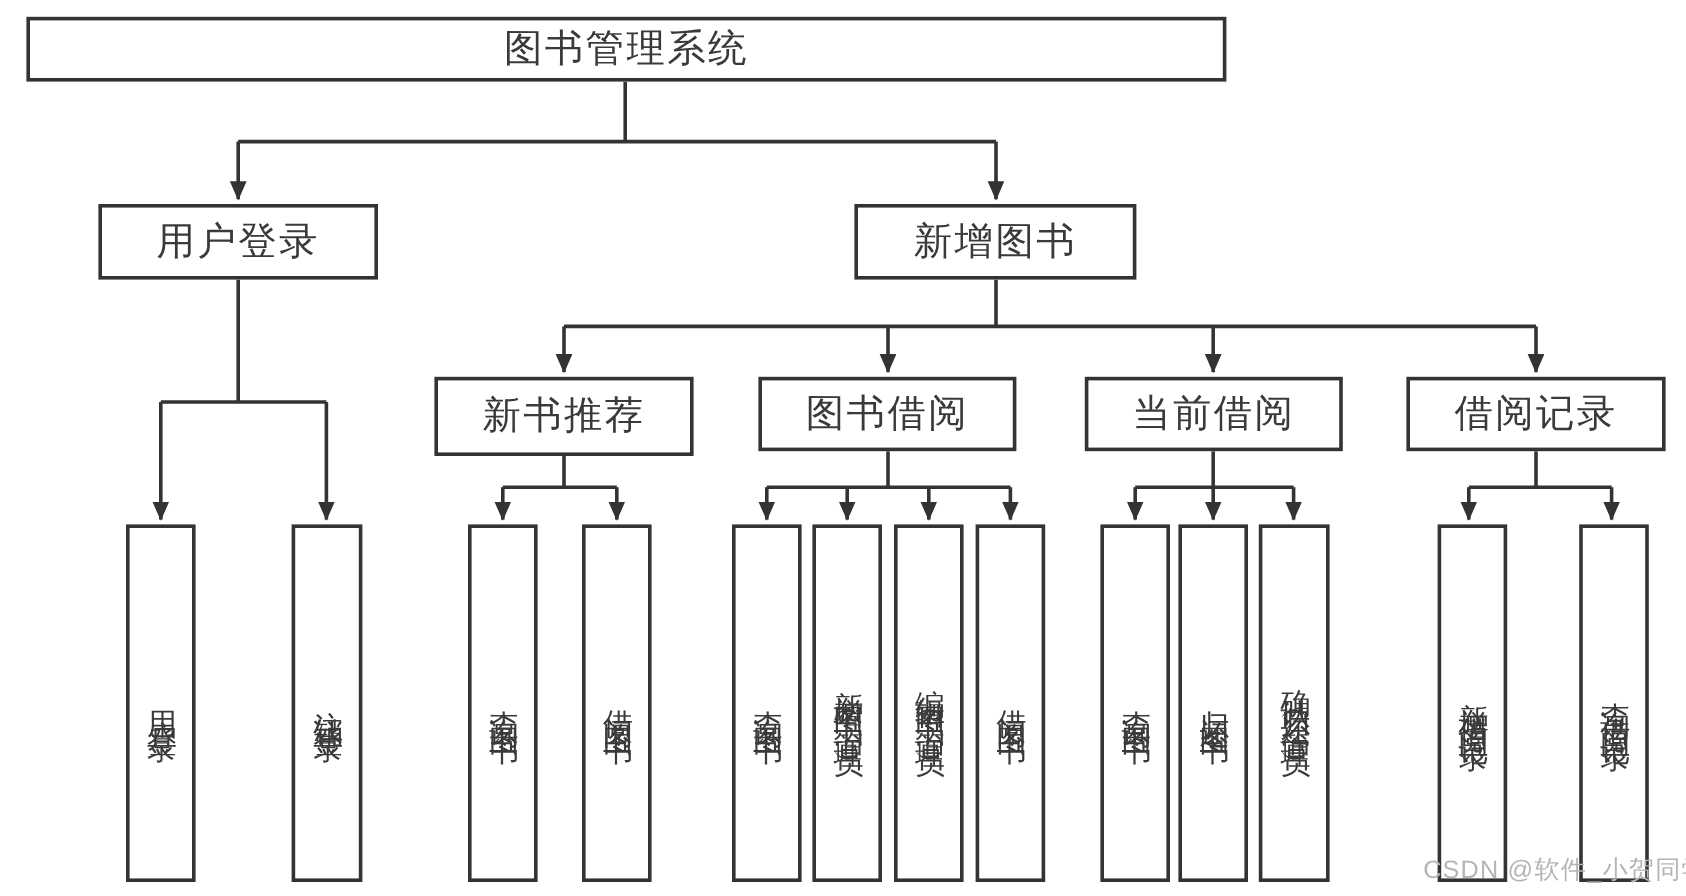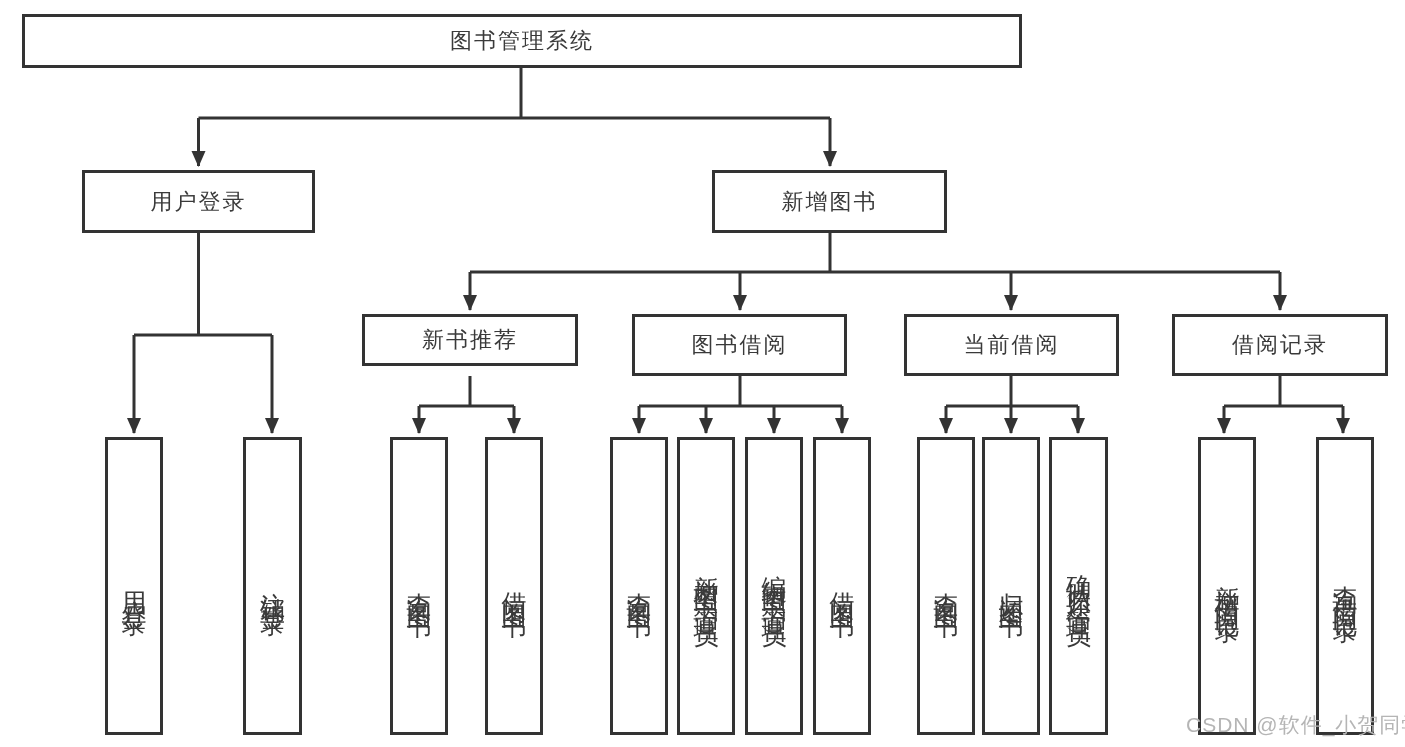--- a/index.html
+++ b/index.html
@@ -22,21 +22,21 @@
     box-sizing: border-box;
     background: #ffffff;
     border: 3px solid #333333;
     display: flex;
     align-items: center;
     justify-content: center;
     color: #3a3a3a;
     z-index: 1;
   }
   .hlabel {
-    font-size: 22px;
+    font-size: 32px;
     letter-spacing: 2px;
     white-space: nowrap;
   }
   .vnode { justify-content: center; }
   .vlabel {
     writing-mode: vertical-rl;
     text-orientation: mixed;
     font-size: 25px;
     line-height: 1;
     letter-spacing: 7px;
@@ -111,21 +111,21 @@
     <span class="hlabel">图书管理系统</span>
   </div>
 
   <div class="node" style="left:82px; top:170px; width:233px; height:63px;">
     <span class="hlabel">用户登录</span>
   </div>
   <div class="node" style="left:712px; top:170px; width:235px; height:63px;">
     <span class="hlabel">新增图书</span>
   </div>
 
-  <div class="node" style="left:362px; top:314px; width:216px; height:52px;">
+  <div class="node" style="left:362px; top:314px; width:216px; height:66px;">
     <span class="hlabel">新书推荐</span>
   </div>
   <div class="node" style="left:632px; top:314px; width:215px; height:62px;text-align:right;">
     <span class="hlabel">图书借阅</span>
   </div>
   <div class="node" style="left:904px; top:314px; width:215px; height:62px;">
     <span class="hlabel">当前借阅</span>
   </div>
   <div class="node" style="left:1172px; top:314px; width:216px; height:62px;font-family:Liberation Serif, serif;">
     <span class="hlabel">借阅记录</span>

